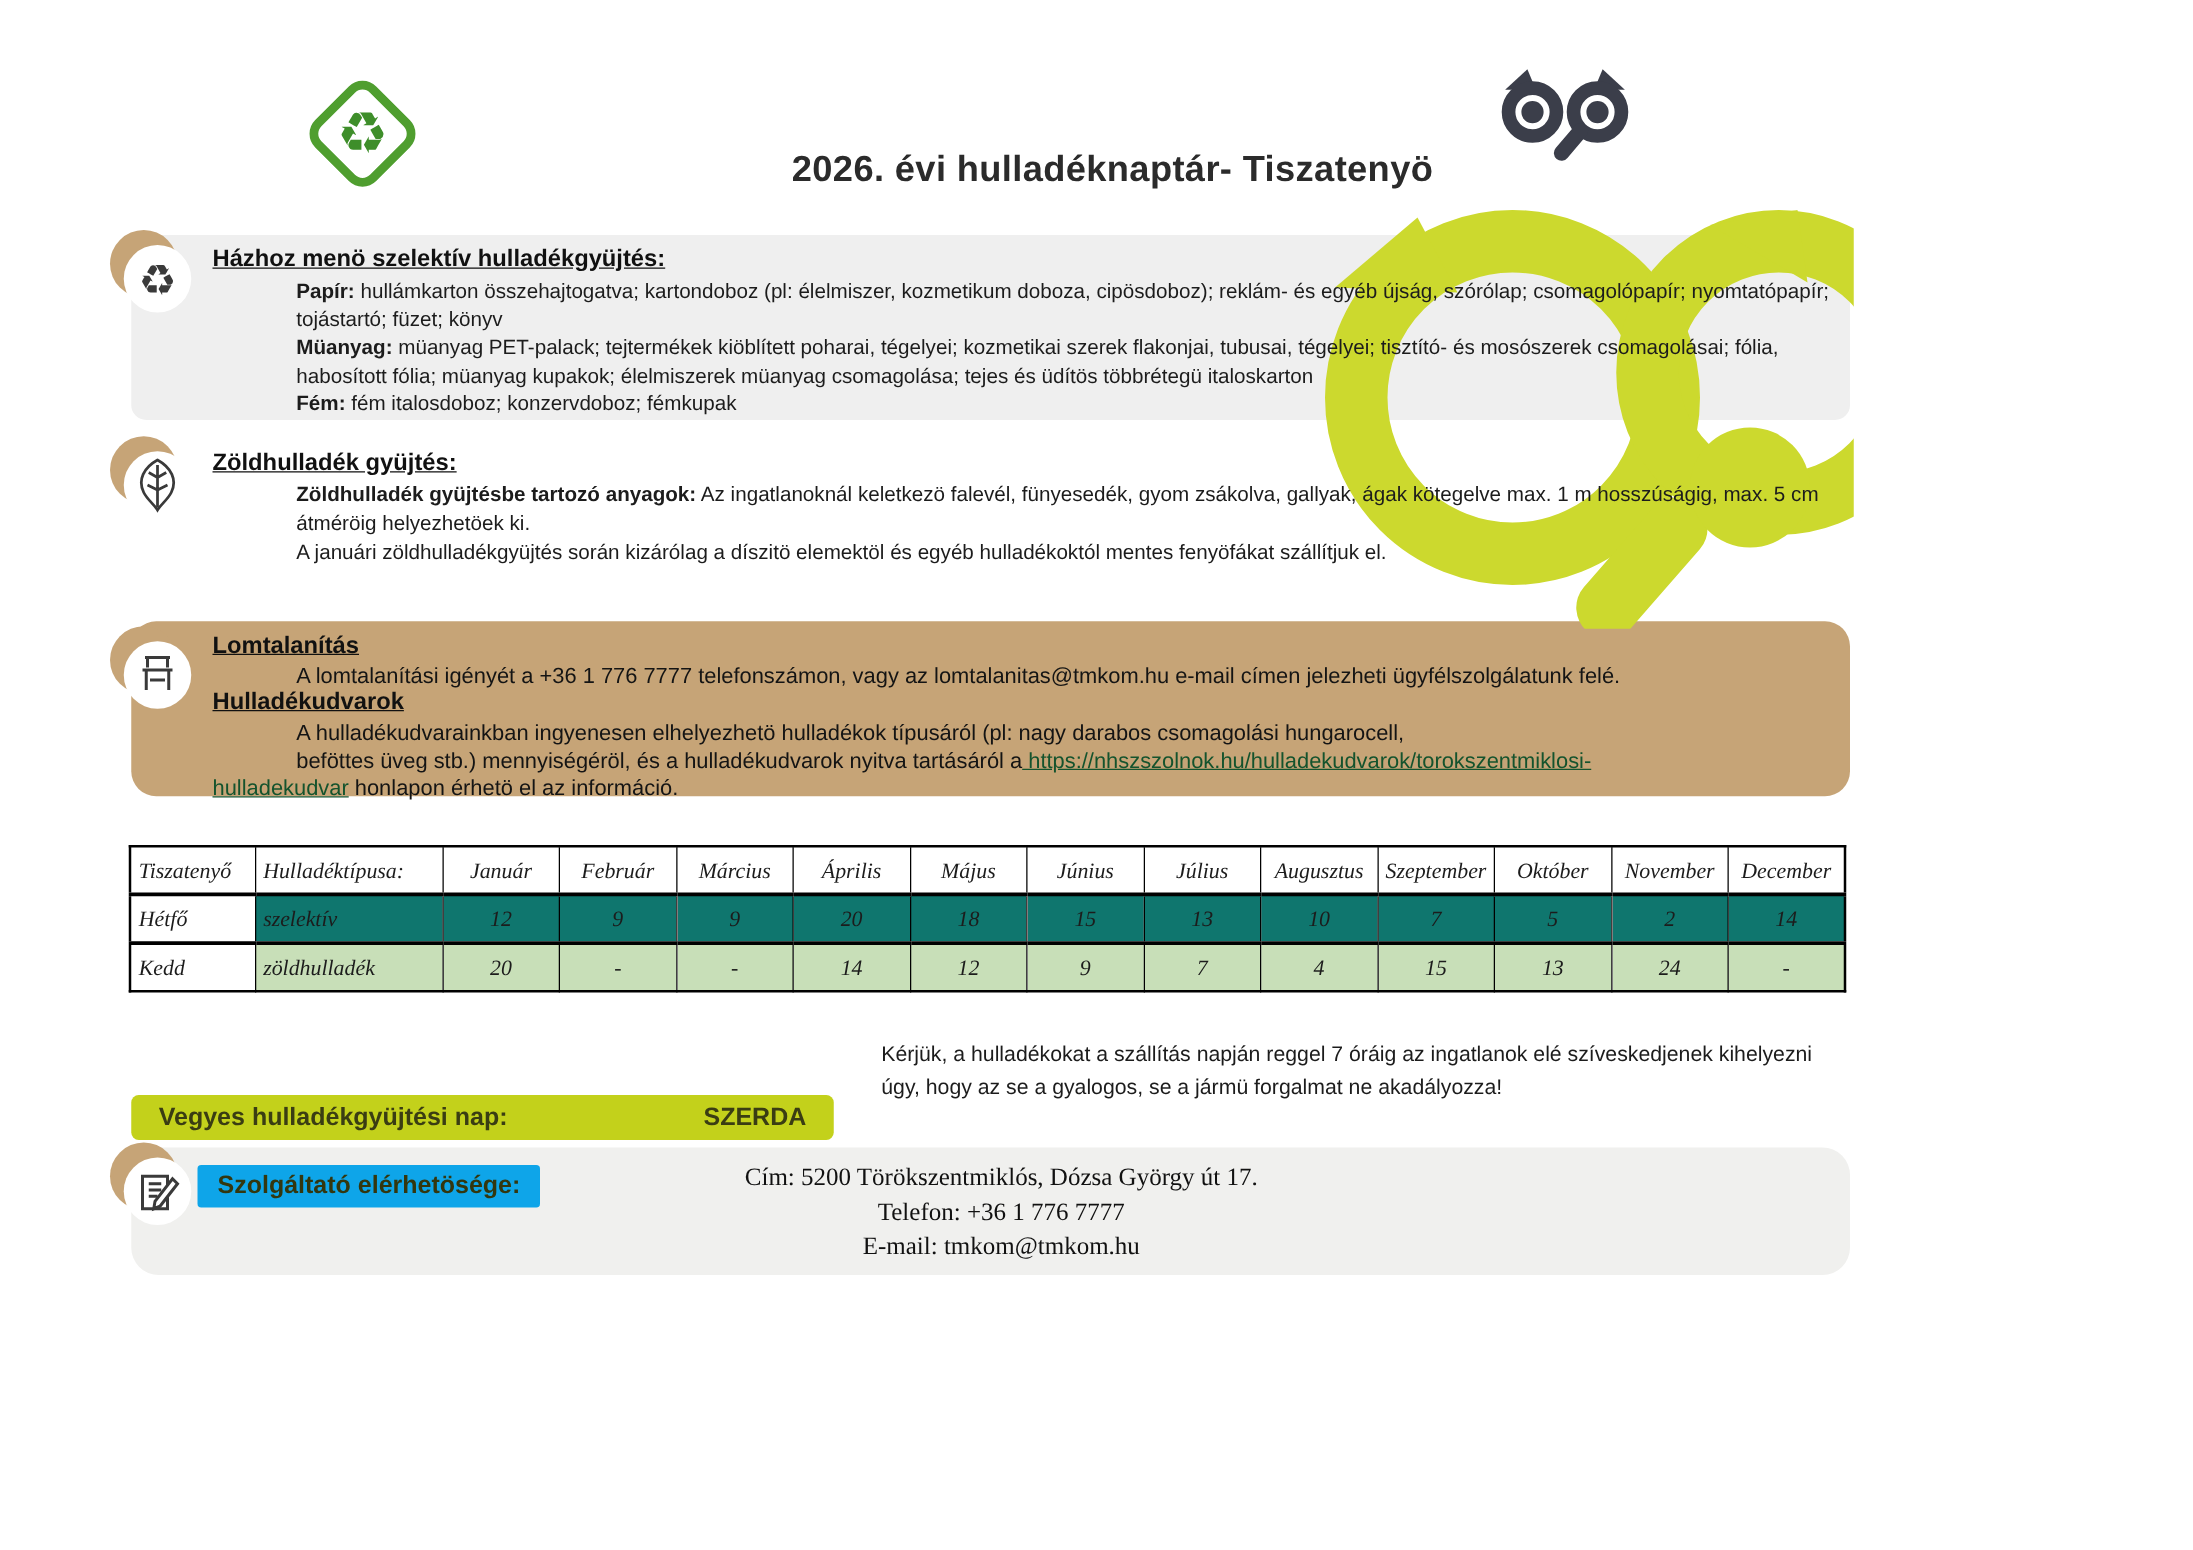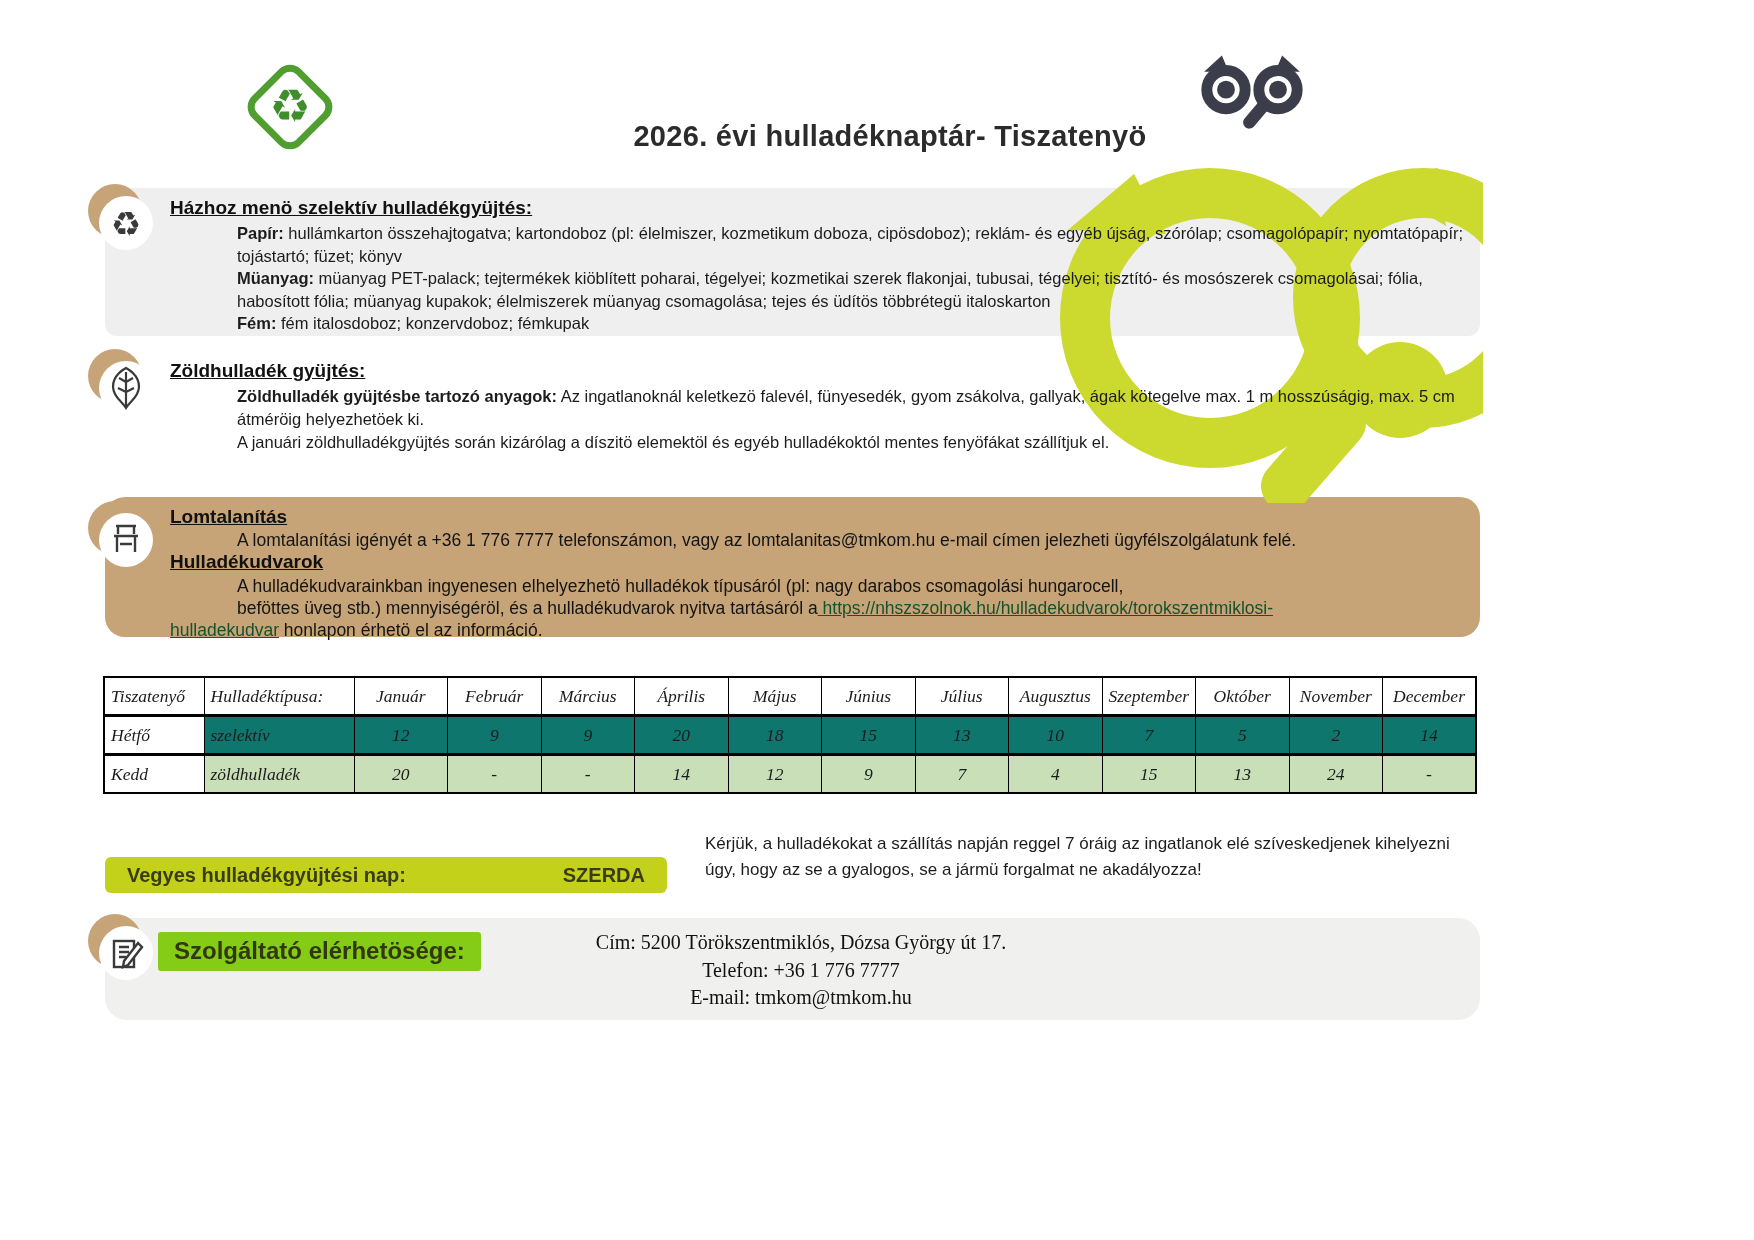--- a/index.html
+++ b/index.html
@@ -54,28 +54,28 @@
     font-family:"Liberation Serif",serif;font-size:17.5px;border:2px solid #000;}
   #calendar-table th,#calendar-table td{border:1px solid #000;height:36px;text-align:center;
     font-weight:normal;padding:0 2px;overflow:hidden;font-style:italic;}
   #calendar-table thead th{border-bottom:3px solid #000;}
   #calendar-table tbody tr:first-child td{border-bottom:3px solid #000;}
   #calendar-table .left{text-align:left;padding-left:6px;}
   tr.yellow td.data{background:#0f766e;}
   tr.green td.data{background:#c8dfb8;}
 
   
-  #mixed-box{left:105px;top:857px;width:562px;height:36px;background:#c3d11b;border-radius:6px;
+  #mixed-box{left:105px;top:876px;width:562px;height:36px;background:#c3d11b;border-radius:6px;
     display:flex;align-items:center;justify-content:space-between;padding:0 22px;box-sizing:border-box;z-index:2;}
   #mixed-label,#mixed-value{font-size:20px;font-weight:bold;color:#3a3d13;}
   #collection-note{left:705px;top:831px;width:775px;font-size:17px;line-height:26px;color:#1c1c1c;}
 
   
-  #provider-label{left:158px;top:932px;background:#84cc16;padding:5px 16px 6px 16px;border-radius:3px;
-    font-size:24px;font-weight:bold;color:#33370f;z-index:2;}
+  #provider-label{left:158px;top:932px;background:#0ea5e9;padding:5px 16px 6px 16px;border-radius:3px;
+    font-size:20px;font-weight:bold;color:#33370f;z-index:2;}
   #contact-block{left:558px;top:929px;width:486px;text-align:center;
     font-family:"Liberation Serif",serif;font-size:20px;line-height:27.5px;color:#111;z-index:2;}
   #contact-block div{white-space:nowrap;}
 </style>
 </head>
 <body>
 
 <div class="page">
 
   <svg class="abs z2" style="left:231px;top:48px" width="118" height="118" viewBox="0 0 118 118">

